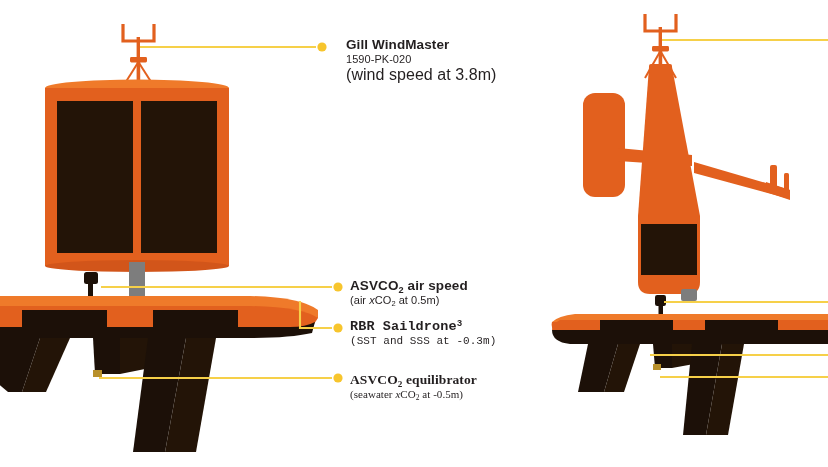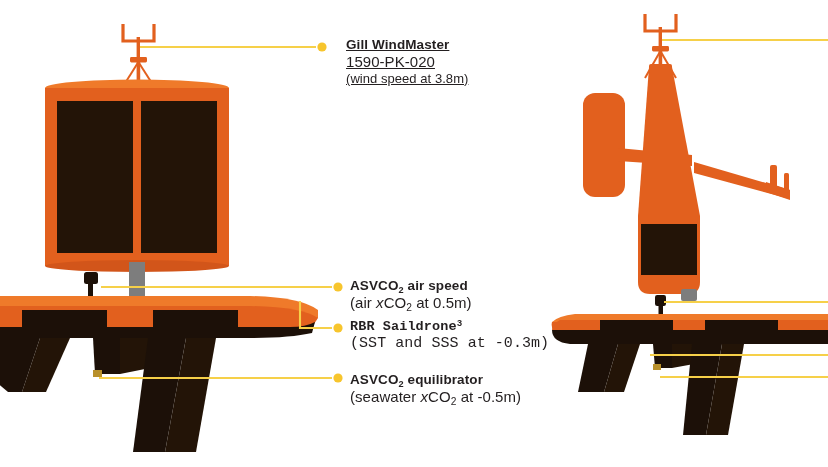--- a/index.html
+++ b/index.html
@@ -36,27 +36,27 @@
     white-space: nowrap;
     line-height: 1.18;
   }
   .ann .ttl {
     font-size: 13.5px;
     font-weight: bold;
     letter-spacing: 0.1px;
     display: block;
   }
   .ann .sub {
-    font-size: 15px;
+    font-size: 11px;
     font-weight: normal;
     letter-spacing: 0.05px;
     display: block;
   }
   .ann .sub2 {
-    font-size: 13px;
+    font-size: 16px;
     font-weight: normal;
     letter-spacing: 0.05px;
     display: block;
   }
   sub { font-size: 0.68em; line-height: 0; vertical-align: -0.28em; }
   sup { font-size: 0.68em; line-height: 0; vertical-align: 0.45em; }
   .ital { font-style: italic; }
 </style>
 </head>
 <body>
@@ -188,34 +188,34 @@
     </g>
 
     <g>
       <circle cx="322" cy="47" r="4.6" fill="#F7C52D"></circle>
       <circle cx="338" cy="287" r="4.6" fill="#F7C52D"></circle>
       <circle cx="338" cy="328" r="4.6" fill="#F7C52D"></circle>
       <circle cx="338" cy="378" r="4.6" fill="#F7C52D"></circle>
     </g>
   </svg>
 
-  <div class="ann" style="left:346px; top:37px;text-decoration:underline;">
+  <div class="ann" style="left:346px; top:37px;">
     <span class="ttl">Gill WindMaster</span>
     <span class="sub">1590-PK-020</span>
     <span class="sub2">(wind speed at 3.8m)</span>
   </div>
 
   <div class="ann" style="left:350px; top:278px;">
     <span class="ttl"><span>ASVCO</span><sub>2</sub><span> air speed</span></span>
     <span class="sub"><span>(air </span><span class="ital">x</span><span>CO</span><sub>2</sub><span> at 0.5m)</span></span>
   </div>
 
   <div class="ann" style="left:350px; top:319px;font-family:Liberation Mono, monospace;">
     <span class="ttl"><span>RBR Saildrone</span><sup>3</sup></span>
     <span class="sub">(SST and SSS at -0.3m)</span>
   </div>
 
-  <div class="ann" style="left:350px; top:372px;">
+  <div class="ann" style="left:350px; top:372px;font-family:Liberation Serif, serif;">
     <span class="ttl"><span>ASVCO</span><sub>2</sub><span> equilibrator</span></span>
     <span class="sub"><span>(seawater </span><span class="ital">x</span><span>CO</span><sub>2</sub><span> at -0.5m)</span></span>
   </div>
 
 </div>
 
 </body></html>

